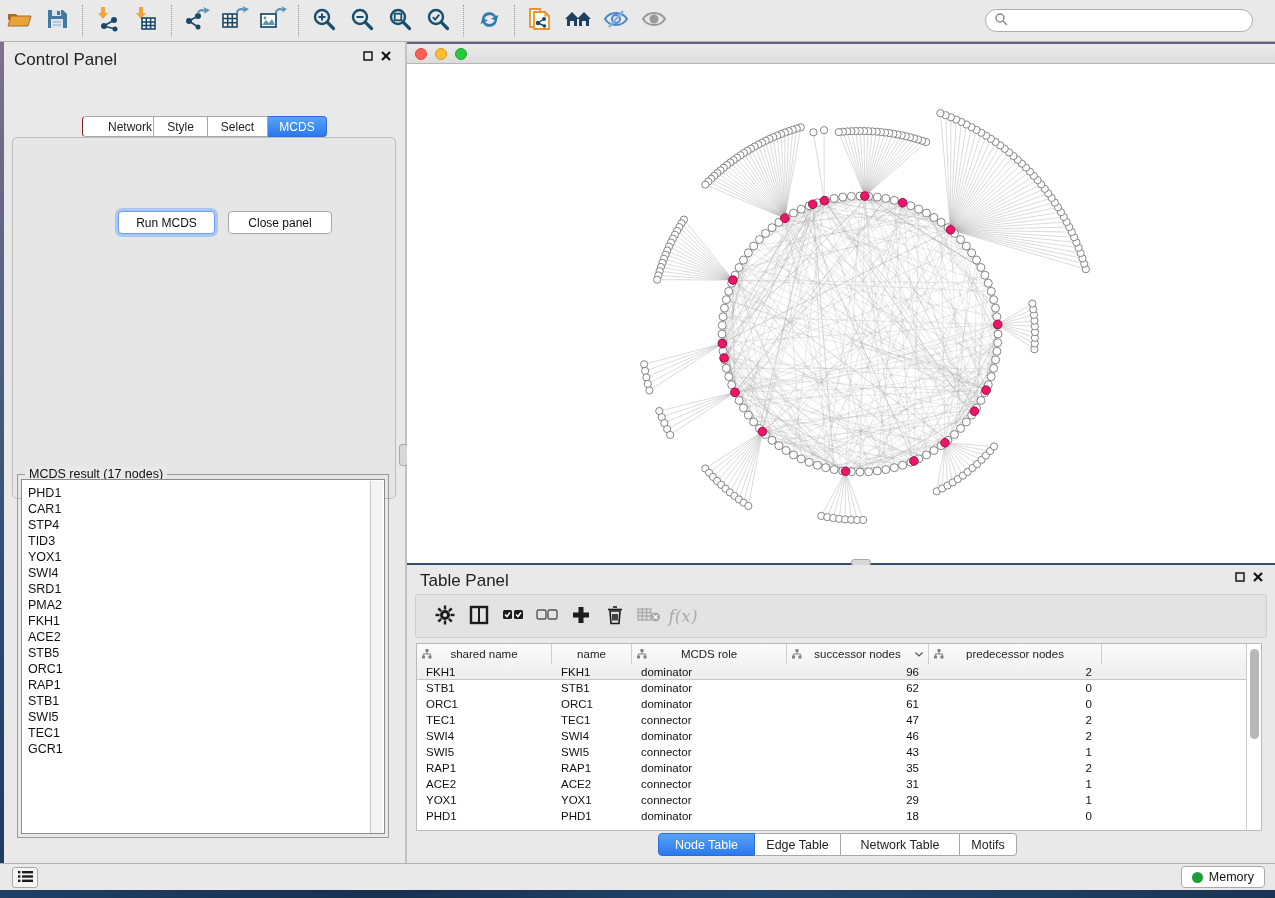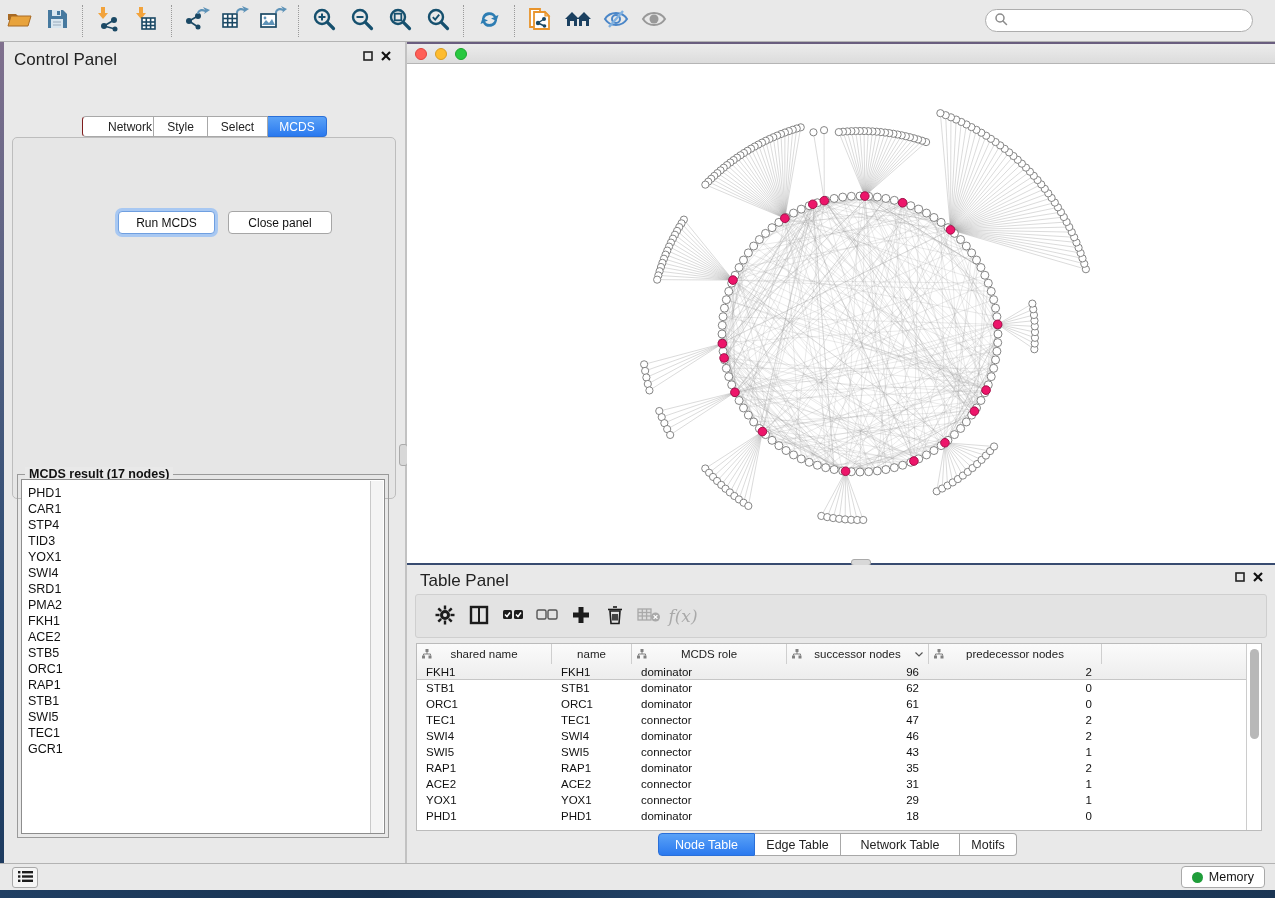--- a/index.html
+++ b/index.html
@@ -50,21 +50,21 @@
   .chev { width:0; height:0; border-left:3.5px solid transparent; border-right:3.5px solid transparent; }
   .chev.up { border-bottom:4px solid #fff; }
   .chev.down { border-top:4px solid #fff; }
   .mac-btn { position:absolute; height:23px; background:#fff; border:1px solid #a6a6a6;
     border-radius:4px; font-size:12px; display:flex; align-items:center; justify-content:center; color:#111;margin-left:19px; }
   #run-btn { left:86px; top:73px; width:97px; box-shadow:0 0 0 3px #a8c8f2; border-color:#6f9fe0; }
   #close-panel-btn { left:196px; top:73px; width:104px; }
 
   #result-group { position:absolute; left:13px; top:425px; width:372px; height:371px; }
   #result-border { position:absolute; left:0; top:7px; width:372px; height:364px; border:1px solid #9a9a9a; }
-  #result-title { position:absolute; left:8px; top:0; background:#e9e9e9; padding:0 4px; font-size:12.5px;font-weight:bold; }
+  #result-title { position:absolute; left:8px; top:0; background:#e9e9e9; padding:0 4px; font-size:12.5px; }
   #result-list { position:absolute; left:4px; top:12px; width:364px; height:355px;
     background:#fff; border:1px solid #8d8d8d; overflow:hidden; }
   #result-items { position:absolute; left:6px; top:5px; }
   .result-item { font-size:12.5px; line-height:16px; color:#111; }
   #result-scroll { position:absolute; right:1px; top:1px; width:13px; height:353px;
     background:#f4f4f4; border-left:1px solid #c9c9c9; }
 
   
   #v-divider { left:405px; top:42px; width:2px; height:821px; background:#c2c2c2; }
   .grip { background:#d8d8d8; border:1px solid #aaa; border-radius:3px; }

